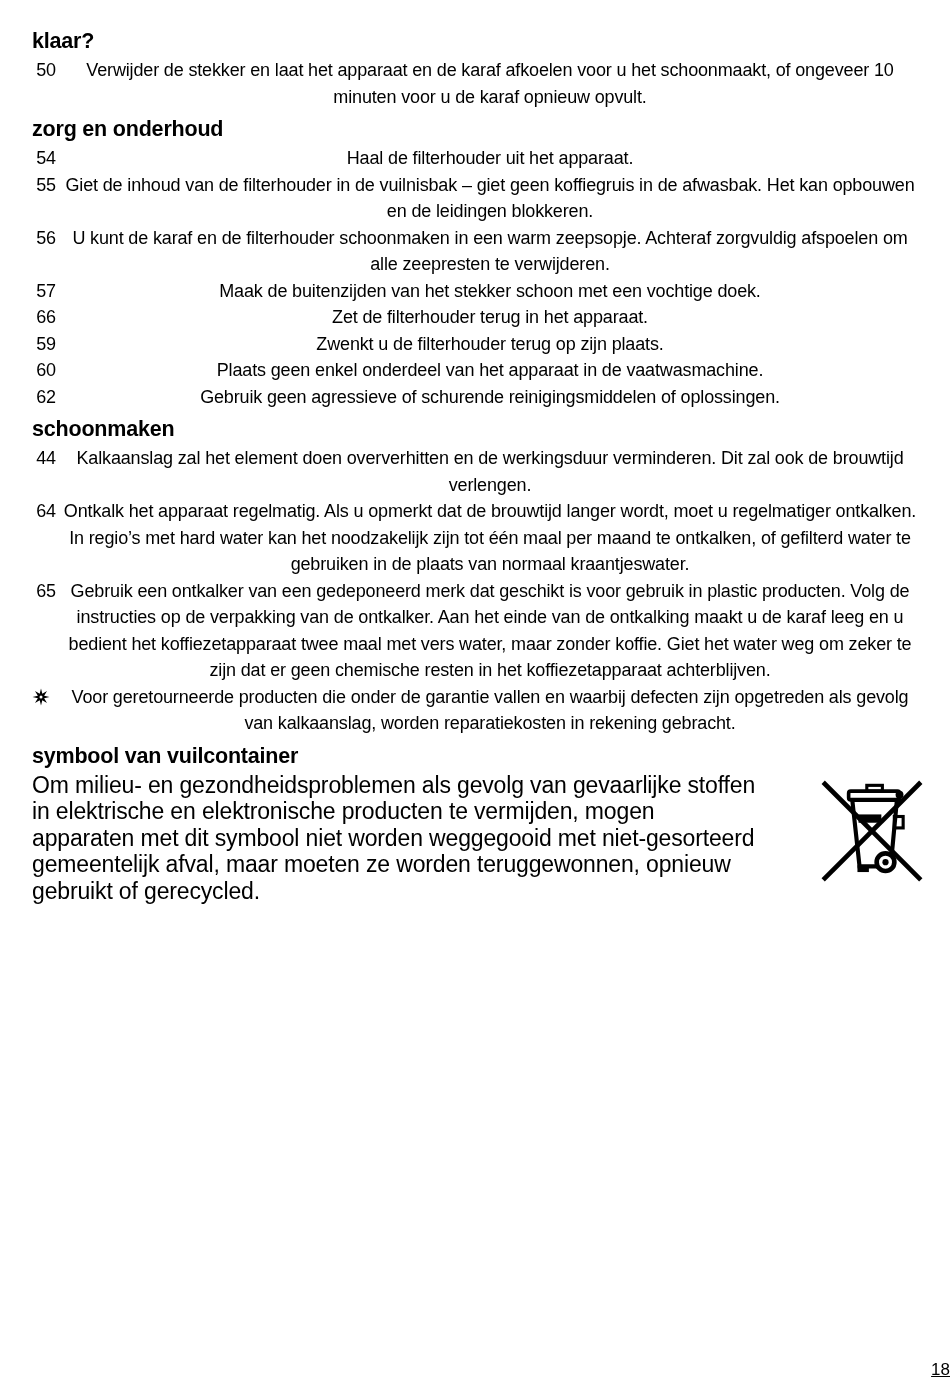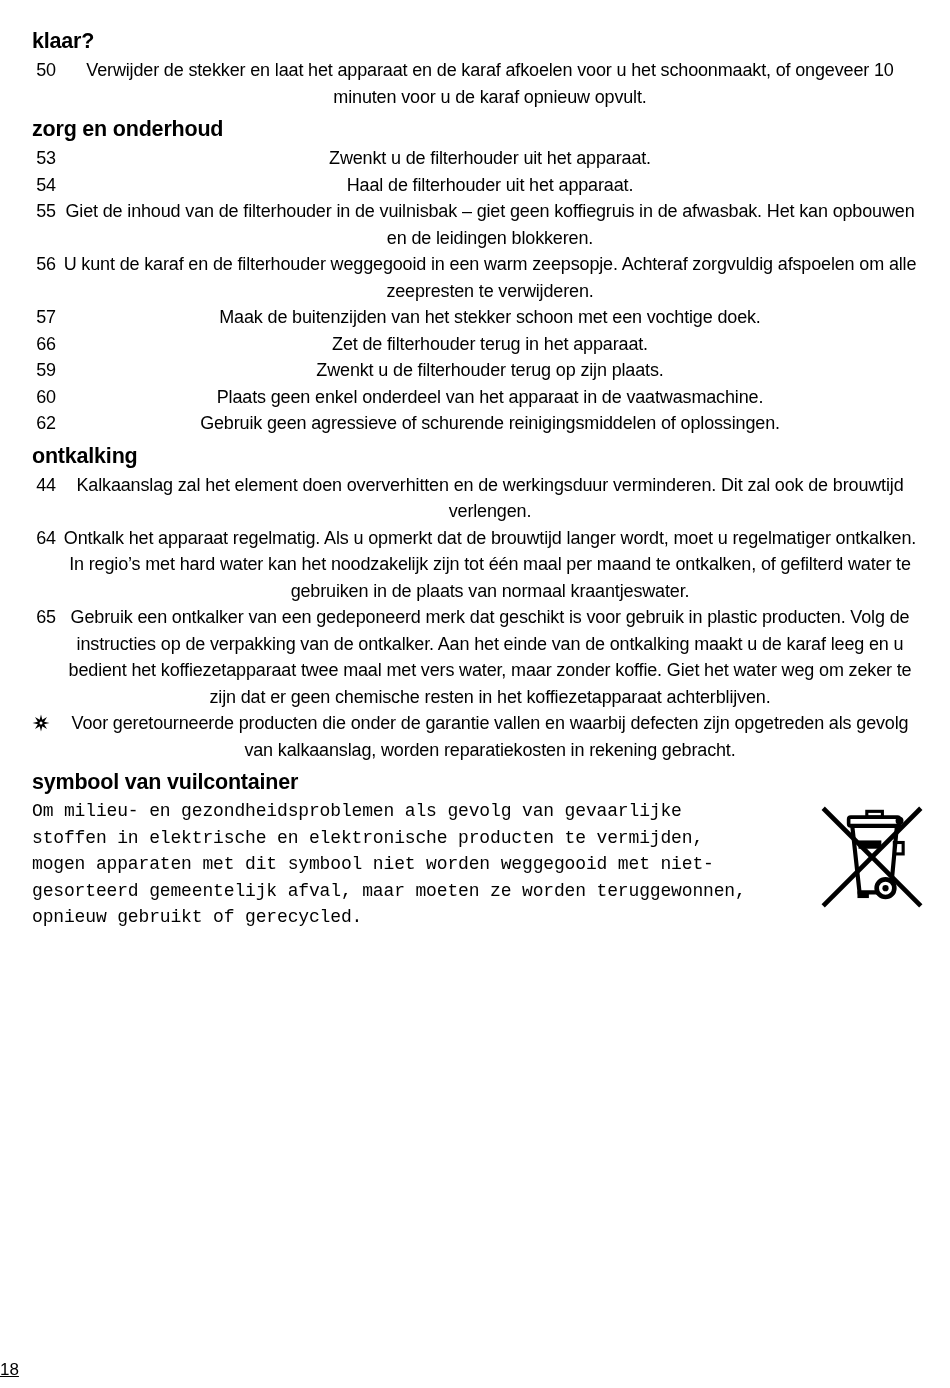--- a/index.html
+++ b/index.html
@@ -37,39 +37,38 @@
   .txt {
     flex: 1;
     max-width: 860px;
   }
   .symbol-row {
     display: flex;
     align-items: flex-start;
   }
   .para {
     width: 724px;
-    font-size: 18px;
+    font-size: 23px;
     line-height: 26.5px;
     letter-spacing: -0.15px;
-    font-family: Liberation Mono, monospace;
   }
   .weee {
     margin-left: auto;
     margin-top: 4px;
     width: 104px;
     height: 108px;
   }
   .weee svg { display: block; width: 100%; height: 100%; }
   .star-slot svg { display: block; }
   .pagenum {
     position: absolute;
     left: 0;
     right: 0;
     bottom: 8px;
-    text-align: left;
+    text-align: right;
     font-size: 17px;
     line-height: 20px;
     text-decoration: underline;
   }
 </style>
 </head>
 <body>
 
 <div class="page">
 
@@ -77,34 +76,30 @@
     <h2>klaar?</h2>
     <div class="item">
       <span class="num">50</span>
       <div class="txt">Verwijder de stekker en laat het apparaat en de karaf afkoelen voor u het schoonmaakt, of ongeveer 10 minuten voor u de karaf opnieuw opvult.</div>
     </div>
   </section>
 
   <section>
     <h2>zorg en onderhoud</h2>
     <div class="item">
-      <span class="num">53</span>
-      <div class="txt">Zwenkt u de filterhouder uit het apparaat.</div>
-    </div>
-    <div class="item">
       <span class="num">54</span>
       <div class="txt">Haal de filterhouder uit het apparaat.</div>
     </div>
     <div class="item">
       <span class="num">55</span>
       <div class="txt">Giet de inhoud van de filterhouder in de vuilnisbak – giet geen koffiegruis in de afwasbak. Het kan opbouwen en de leidingen blokkeren.</div>
     </div>
     <div class="item">
       <span class="num">56</span>
-      <div class="txt">U kunt de karaf en de filterhouder weggegooid in een warm zeepsopje. Achteraf zorgvuldig afspoelen om alle zeepresten te verwijderen.</div>
+      <div class="txt">U kunt de karaf en de filterhouder schoonmaken in een warm zeepsopje. Achteraf zorgvuldig afspoelen om alle zeepresten te verwijderen.</div>
     </div>
     <div class="item">
       <span class="num">57</span>
       <div class="txt">Maak de buitenzijden van het stekker schoon met een vochtige doek.</div>
     </div>
     <div class="item">
       <span class="num">66</span>
       <div class="txt">Zet de filterhouder terug in het apparaat.</div>
     </div>
     <div class="item">
@@ -115,21 +110,21 @@
       <span class="num">60</span>
       <div class="txt">Plaats geen enkel onderdeel van het apparaat in de vaatwasmachine.</div>
     </div>
     <div class="item">
       <span class="num">62</span>
       <div class="txt">Gebruik geen agressieve of schurende reinigingsmiddelen of oplossingen.</div>
     </div>
   </section>
 
   <section>
-    <h2>ontkalking</h2>
+    <h2>schoonmaken</h2>
     <div class="item">
       <span class="num">44</span>
       <div class="txt">Kalkaanslag zal het element doen oververhitten en de werkingsduur verminderen. Dit zal ook de brouwtijd verlengen.</div>
     </div>
     <div class="item">
       <span class="num">64</span>
       <div class="txt">Ontkalk het apparaat regelmatig. Als u opmerkt dat de brouwtijd langer wordt, moet u regelmatiger ontkalken. In regio’s met hard water kan het noodzakelijk zijn tot één maal per maand te ontkalken, of gefilterd water te gebruiken in de plaats van normaal kraantjeswater.</div>
     </div>
     <div class="item">
       <span class="num">65</span>

